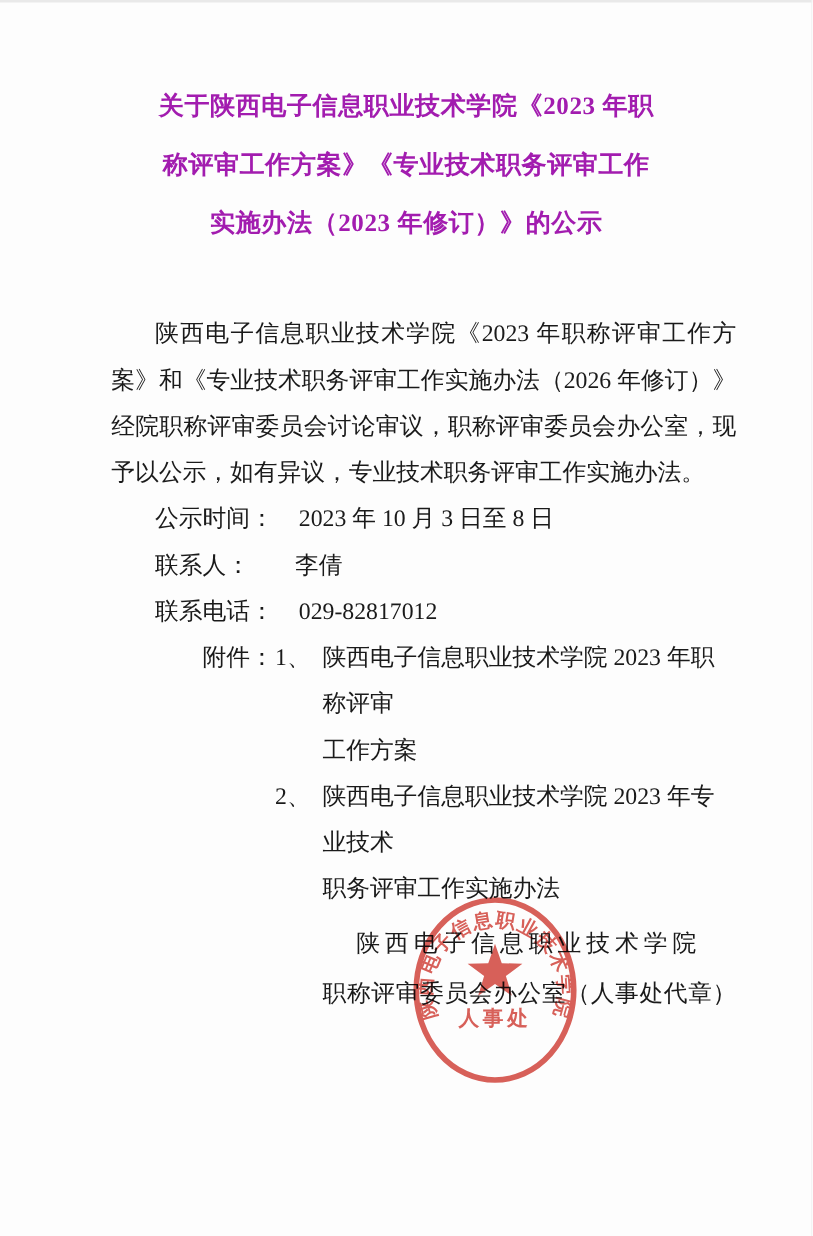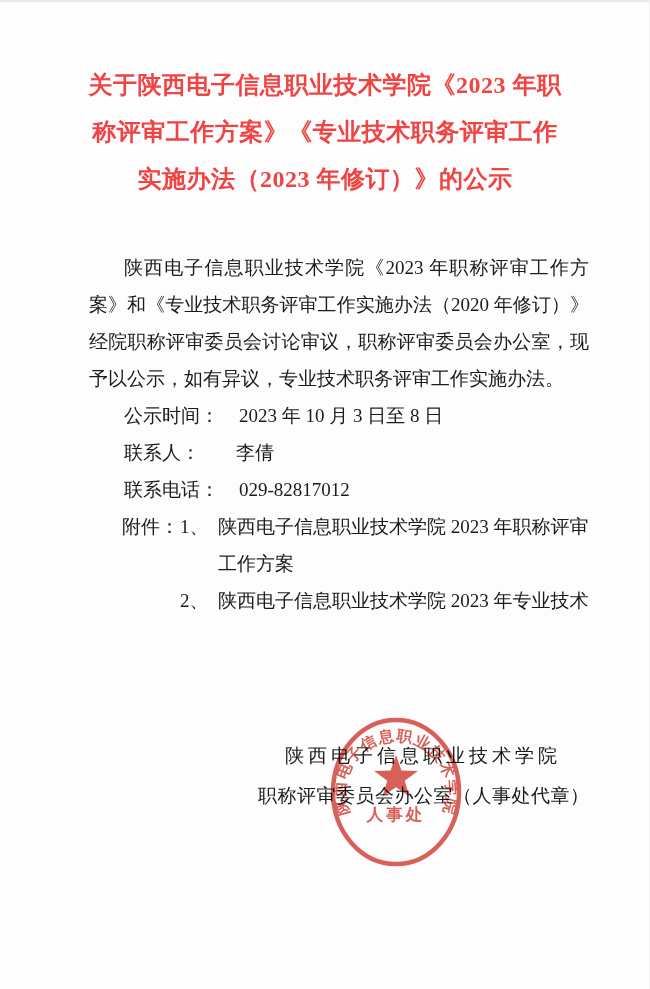--- a/index.html
+++ b/index.html
@@ -16,42 +16,42 @@
     background: #e9e9e9;
   }
   .scan-edge-right {
     position: absolute; top: 0; right: 0; width: 1px; height: 100%;
     background: #f1f1f1;
   }
   
   .title-block {
     margin-top: 62px;
     text-align: center;
-    font-size: 24px;
+    font-size: 20px;
     font-weight: bold;
     line-height: 47px;
-    color: #ef4444;
+    color: #a21caf;
     letter-spacing: 0.5px;
   }
   
   .content {
     margin: 46px 61px 0 89px; 
     font-size: 19px;
     line-height: 37px;
   }
   .body-line { text-align: justify; }
   .body-line.flush { text-align-last: justify; font-family: Liberation Serif, serif; }
   .body-line.indent { text-indent: 35px; }
   .info-line { padding-left: 35px; white-space: nowrap; }
   .info-value { margin-left: 20px; }
   .info-value.wide-gap { margin-left: 36px; }
   
   .attach-block { padding-left: 33px; }
   .attach-row { display: flex; align-items: flex-start; }
-  .attach-label { width: 58px; flex: 0 0 58px; }
+  .attach-label { width: 58px; flex: 0 0 58px; margin-left: 40px; }
   .attach-item { flex: 1; }
   .attach-first { display: flex; }
   .attach-no { width: 38px; flex: 0 0 38px; }
   .attach-cont { padding-left: 38px; }
   
   .signature {
     position: absolute;
     left: 0; top: 736px;
     width: 650px;
     font-size: 19px;
@@ -86,21 +86,21 @@
   <header class="title-block">
     <div class="title-line">关于陕西电子信息职业技术学院《2023 年职</div>
     <div class="title-line">称评审工作方案》《专业技术职务评审工作</div>
     <div class="title-line">实施办法（2023 年修订）》的公示</div>
   </header>
 
   <section class="content">
 
     <div class="paragraph">
       <div class="body-line indent flush">陕西电子信息职业技术学院《2023 年职称评审工作方</div>
-      <div class="body-line flush">案》和《专业技术职务评审工作实施办法（2020 年修订）》</div>
+      <div class="body-line flush">案》和《专业技术职务评审工作实施办法（2026 年修订）》</div>
       <div class="body-line flush">经院职称评审委员会讨论审议，职称评审委员会办公室，现</div>
       <div class="body-line">予以公示，如有异议，专业技术职务评审工作实施办法。</div>
     </div>
 
     <div class="info-line">
       <span class="info-label">公示时间：</span><span class="info-value">2023 年 10 月 3 日至 8 日</span>
     </div>
     <div class="info-line">
       <span class="info-label">联系人：</span><span class="info-value wide-gap">李倩</span>
     </div>
@@ -119,20 +119,21 @@
           <div class="attach-cont">工作方案</div>
         </div>
       </div>
       <div class="attach-row">
         <span class="attach-label"></span>
         <div class="attach-item">
           <div class="attach-first">
             <span class="attach-no">2、</span>
             <span class="attach-text">陕西电子信息职业技术学院 2023 年专业技术</span>
           </div>
+          <div class="attach-cont">职务评审工作实施办法</div>
         </div>
       </div>
     </div>
 
   </section>
 
   <section class="signature">
     <div class="sig-org">陕西电子信息职业技术学院</div>
     <div class="sig-office">职称评审委员会办公室（人事处代章）</div>
   </section>

